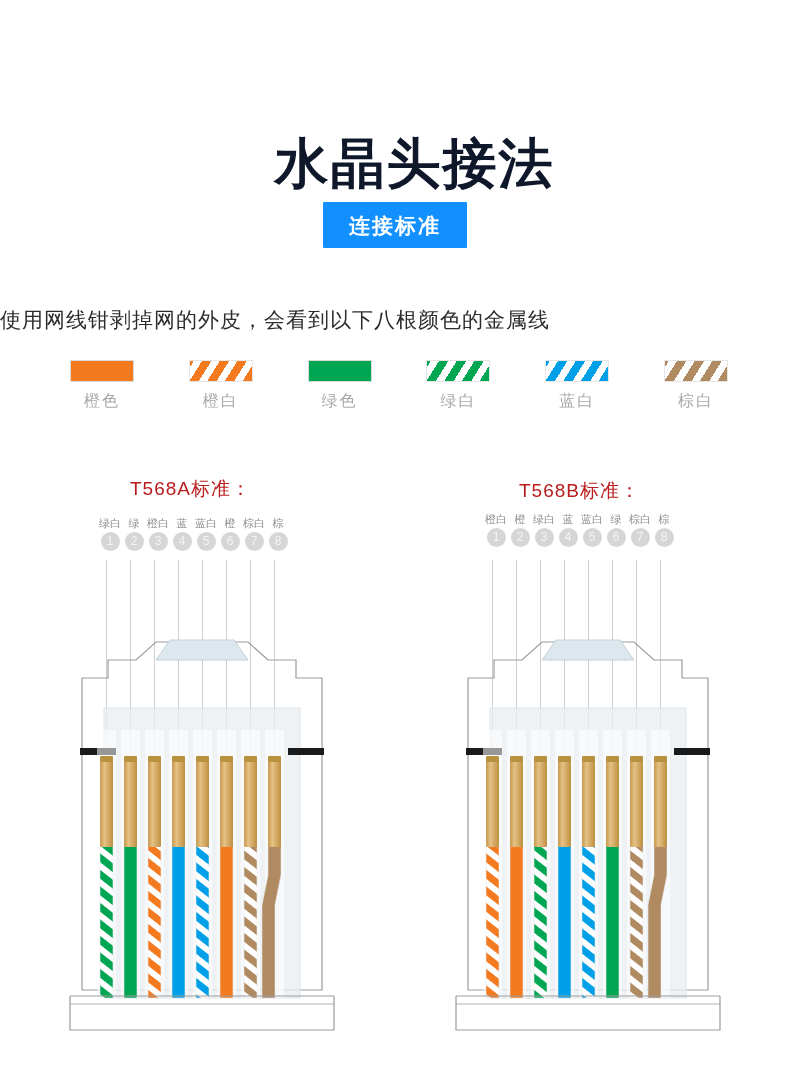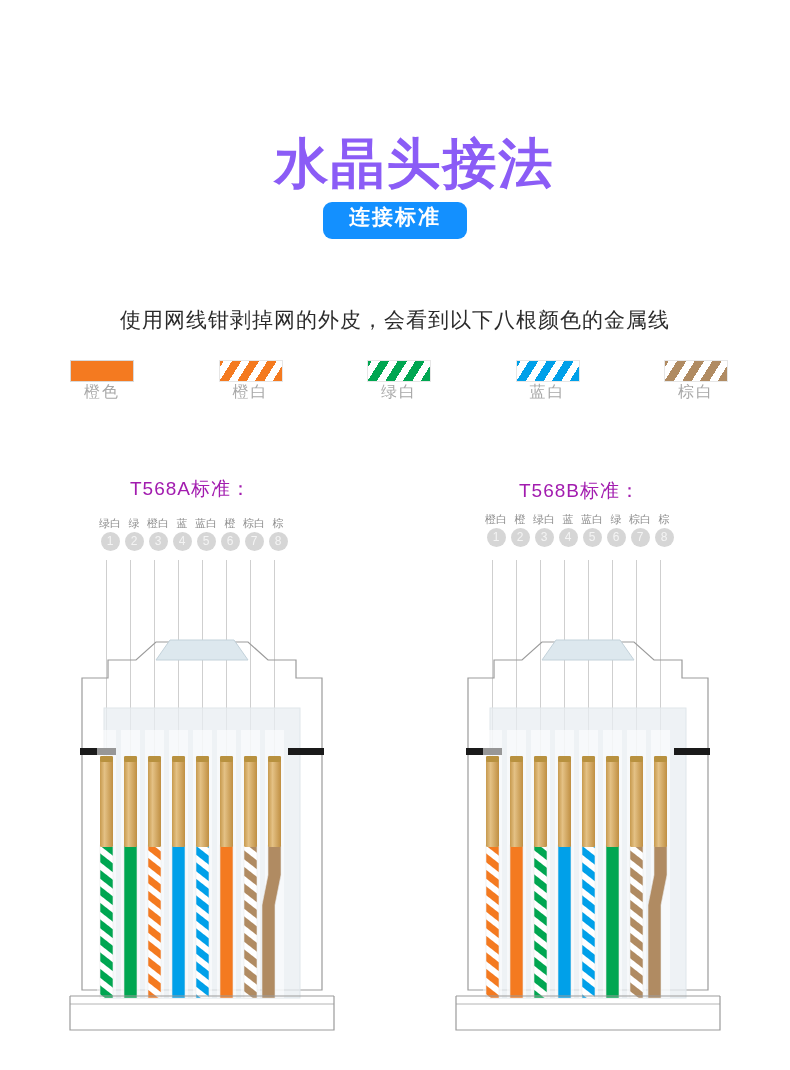--- a/index.html
+++ b/index.html
@@ -18,47 +18,47 @@
   }
 
   
   .title {
     position: absolute;
     top: 96px; left: 0; width: 790px;
     text-align: center;
     font-size: 54px;
     font-weight: bold;
     letter-spacing: 2px;
-    color: #8b5cf6;
+    color: #0f172a;
     line-height: 1.15;
     padding-left: 39px;
   }
 
   
   .badge-wrap {
     position: absolute;
     top: 202px; left: 0; width: 790px;
     text-align: center;
   }
   .badge {
     display: inline-block;
     background: #1390ff;
     color: #ffffff;
     font-size: 21px;
     font-weight: bold;
     letter-spacing: 2px;
-    padding: 1px 26px 8px 26px;
-    border-radius: 9px;
+    padding: 10px 26px 8px 26px;
+    border-radius: 1px;
   }
 
   
   .subtitle {
     position: absolute;
     top: 306px; left: 0; width: 790px;
-    text-align: center;
+    text-align: left;
     font-size: 21px;
     color: #2b2b2b;
     letter-spacing: 1px;
   }
 
   
   .legend {
     position: absolute;
     top: 360px; left: 64px;
     width: 670px;
@@ -92,30 +92,31 @@
   }
   .swatch.st-blue {
     background-image: repeating-linear-gradient(
       -58deg, #00a0e9 0 8px, #ffffff 8px 15px);
   }
   .swatch.st-brown {
     background-image: repeating-linear-gradient(
       -58deg, #b08b62 0 8px, #ffffff 8px 15px);
   }
   .legend-label {
+    margin-top: 9px;
     font-size: 16px;
     color: #a8a8a8;
     letter-spacing: 2px;
   }
 
   
   .std-head {
     position: absolute;
     font-size: 19px;
-    color: #a21caf;
+    color: #b91c1c;
     letter-spacing: 1px;
   }
   .std-head.a { top: 476px; left: 130px; }
   .std-head.b { top: 478px; left: 519px; }
 
   
   .pinblock { position: absolute; }
   .pinblock.a { top: 516px; left: 98px; }
   .pinblock.b { top: 512px; left: 484px; }
   .pin-names, .pin-nums {
@@ -166,20 +167,24 @@
   <div class="subtitle">使用网线钳剥掉网的外皮，会看到以下八根颜色的金属线</div>
 
   <div class="legend">
       <div class="legend-item">
         <div class="swatch solid-orange"></div>
         <div class="legend-label">橙色</div>
       </div>
       <div class="legend-item">
         <div class="swatch striped st-orange"></div>
         <div class="legend-label">橙白</div>
+      </div>
+      <div class="legend-item">
+        <div class="swatch solid-green"></div>
+        <div class="legend-label">绿色</div>
       </div>
       <div class="legend-item">
         <div class="swatch striped st-green"></div>
         <div class="legend-label">绿白</div>
       </div>
       <div class="legend-item">
         <div class="swatch striped st-blue"></div>
         <div class="legend-label">蓝白</div>
       </div>
       <div class="legend-item">

